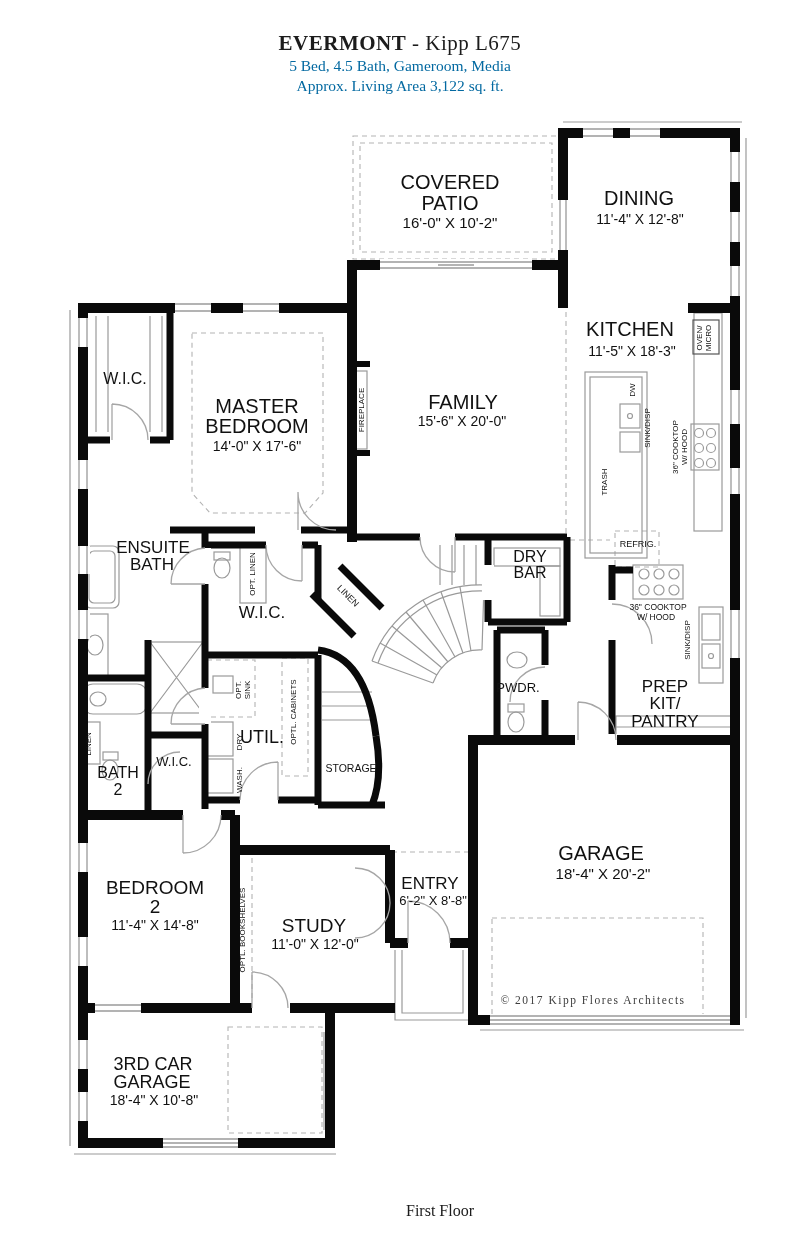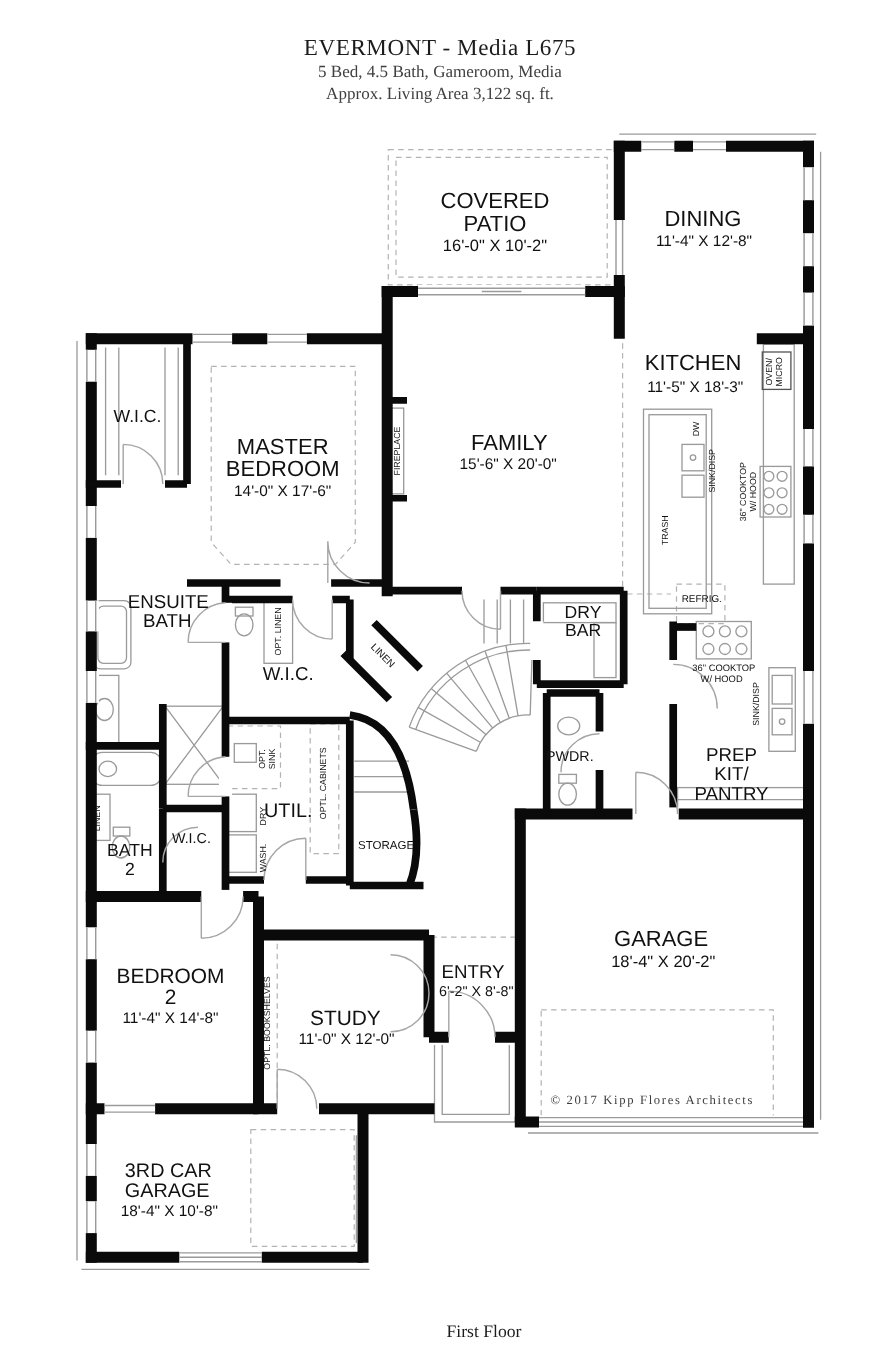--- a/index.html
+++ b/index.html
@@ -1,38 +1,38 @@
 <!DOCTYPE html>
 <html><head>
 <meta charset="utf-8">
 <style>
   html,body{margin:0;padding:0;background:#fff;}
   .stage{position:relative;width:800px;height:1242px;background:#ffffff;overflow:hidden;
          font-family:"Liberation Serif",serif;}
   .hdr{position:absolute;top:30px;left:0;width:100%;text-align:center;color:#1c1c1c;line-height:1.25;}
   .hdr .t1{font-size:21px;letter-spacing:.5px;}
-  .hdr .t1 .brand{font-weight:normal;}
-  .hdr .t2,.hdr .t3{font-size:15.5px;color:#404040;}
+  .hdr .t1 .brand{font-weight:bold;}
+  .hdr .t2,.hdr .t3{font-size:15.5px;color:#0369a1;}
   .ftr{position:absolute;top:1202px;left:0;width:100%;text-align:center;font-size:16px;color:#1c1c1c;margin-left:40px;}
   svg{position:absolute;left:0;top:0;}
   text{fill:#111;font-family:"Liberation Sans",sans-serif;}
   .t20{font-size:20px;} .t19{font-size:19px;} .t18{font-size:18px;} .t17{font-size:17px;}
   .t16{font-size:16px;} .t14{font-size:14px;} .t13{font-size:13px;} .t15{font-size:15px;}
   .t11{font-size:10.5px;} .t9{font-size:9px;} .t8{font-size:8px;} .t85{font-size:8.5px;}
   .cpy{font-family:"Liberation Serif",serif;font-size:11.5px;letter-spacing:1.5px;fill:#3d3d3d;}
 </style>
 </head>
 <body>
 
 <div class="stage">
 
   <div class="hdr">
     <div class="t1">
       <span class="brand">EVERMONT</span>
-      <span>- Media L675</span>
+      <span>- Kipp L675</span>
     </div>
     <div class="t2">5 Bed, 4.5 Bath, Gameroom, Media</div>
     <div class="t3">Approx. Living Area 3,122 sq. ft.</div>
   </div>
 
   <svg width="800" height="1242" viewBox="0 0 800 1242">
 
     <g stroke="#b3b3b3" stroke-width="1.1" fill="none" stroke-dasharray="5,4">
       <rect x="353" y="136" width="206" height="123"></rect>
       <rect x="360" y="143" width="192" height="109"></rect>

